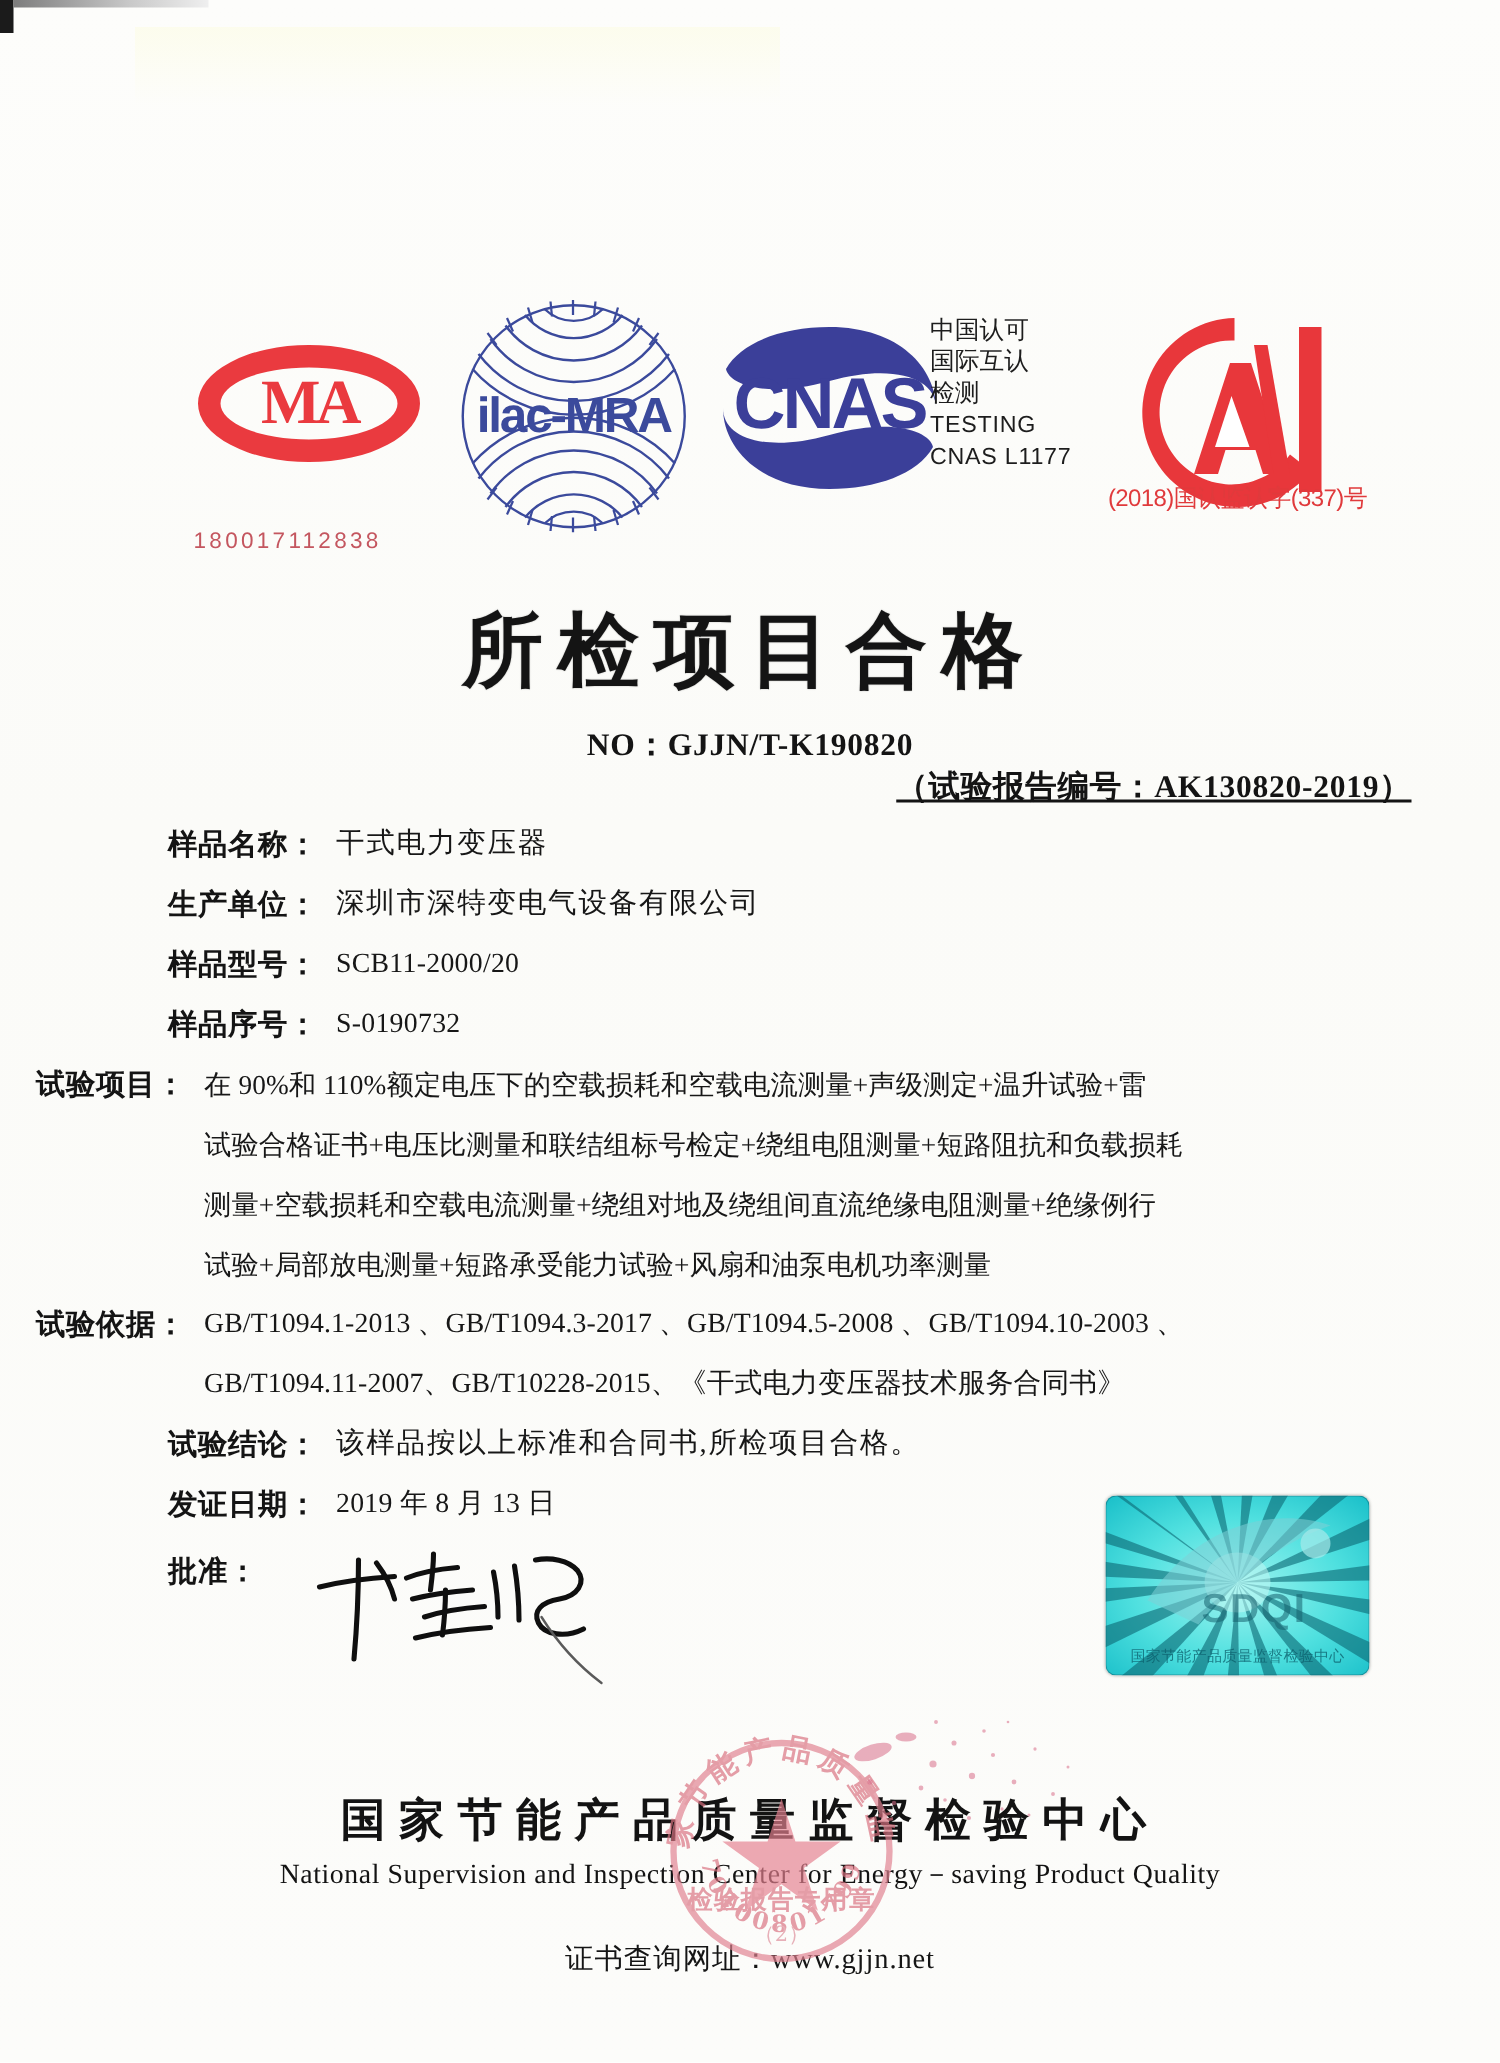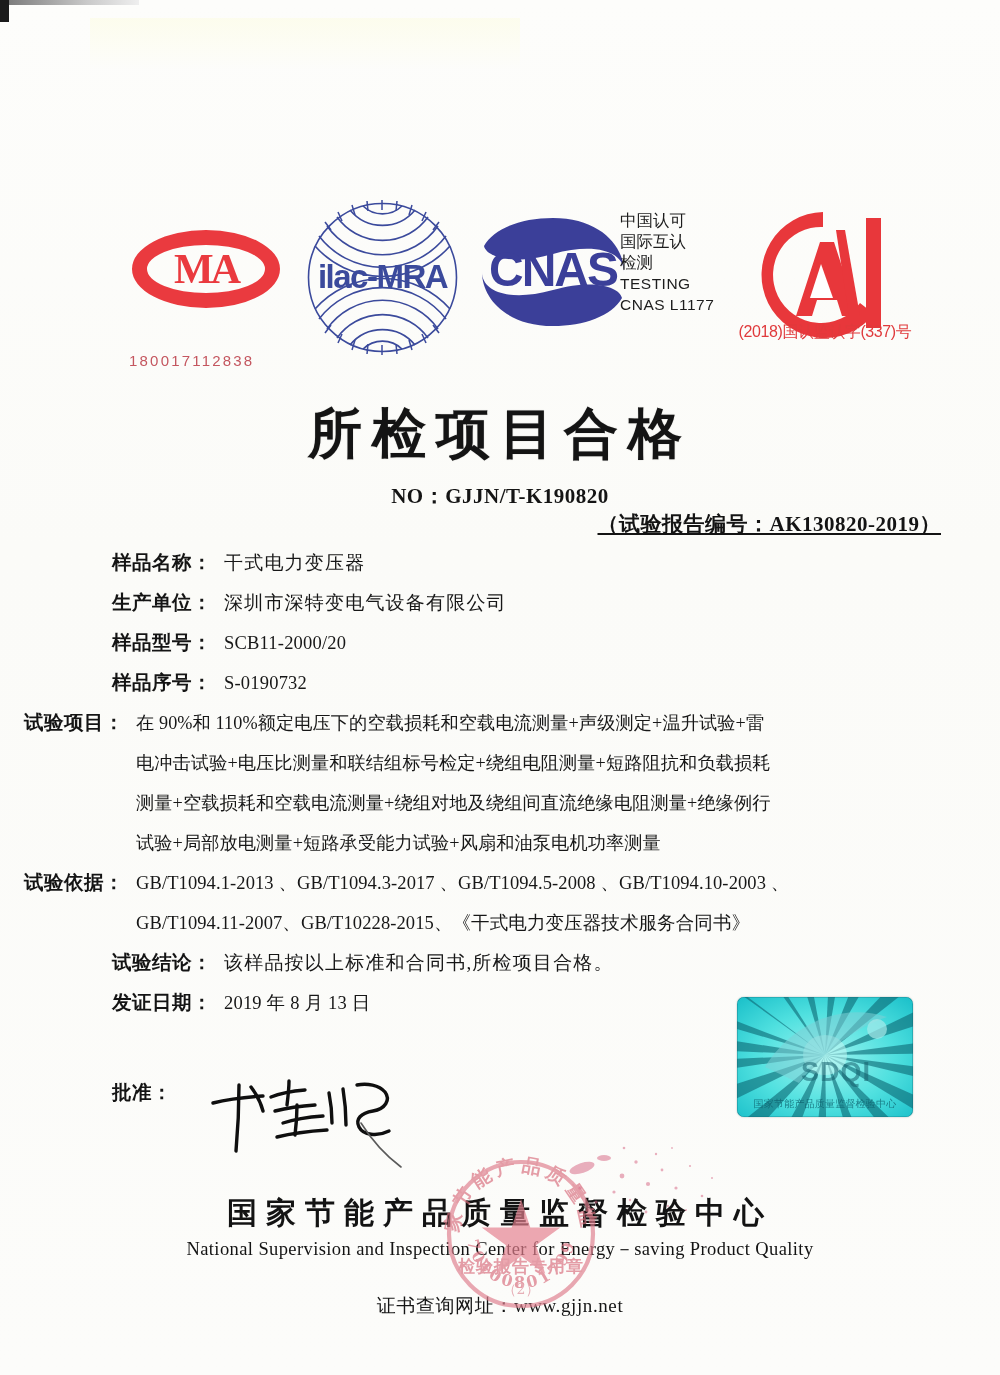--- a/index.html
+++ b/index.html
@@ -119,21 +119,21 @@
 
   .std-value{
     flex:1;font-family:"Liberation Serif",serif;font-size:18.5px;color:#171717;
     line-height:40px;letter-spacing:.1px;
   }
   .std-value .ln{display:block;white-space:nowrap;}
 
   .flabel.tight{line-height:40px;margin-left:24px;}
 
   
-  .approve-row{position:absolute;left:0;top:1028px;width:1000px;height:100px;margin-top:45px;}
+  .approve-row{position:absolute;left:0;top:1028px;width:1000px;height:100px;}
   .approve-label{
     position:absolute;left:112px;top:0;
     font-family:"DejaVu Serif",serif;font-weight:bold;font-size:19.5px;
     color:#141414;line-height:40px;letter-spacing:.5px;
   }
   .signature{position:absolute;left:205px;top:-14px;width:230px;height:110px;}
 
   
   .holo{
     position:absolute;left:737px;top:997px;width:176px;height:120px;
@@ -288,21 +288,21 @@
 
     <div class="frow">
       <div class="flabel">样品序号：</div>
       <div class="fvalue mono">S-0190732</div>
     </div>
 
     <div class="prow">
       <div class="flabel tight">试验项目：</div>
       <div class="pvalue">
         <span class="ln">在 90%和 110%额定电压下的空载损耗和空载电流测量+声级测定+温升试验+雷</span>
-        <span class="ln ind">电冲击试验+电压比测量和联结组标号检定+绕组电阻测量+短路阻抗和负载损耗</span>
+        <span class="ln ind">试验合格证书+电压比测量和联结组标号检定+绕组电阻测量+短路阻抗和负载损耗</span>
         <span class="ln ind">测量+空载损耗和空载电流测量+绕组对地及绕组间直流绝缘电阻测量+绝缘例行</span>
         <span class="ln ind">试验+局部放电测量+短路承受能力试验+风扇和油泵电机功率测量</span>
       </div>
     </div>
 
     <div class="prow">
       <div class="flabel tight">试验依据：</div>
       <div class="std-value">
         <span class="ln">GB/T1094.1-2013 、GB/T1094.3-2017 、GB/T1094.5-2008 、GB/T1094.10-2003 、</span>
         <span class="ln">GB/T1094.11-2007、GB/T10228-2015、《干式电力变压器技术服务合同书》</span>

